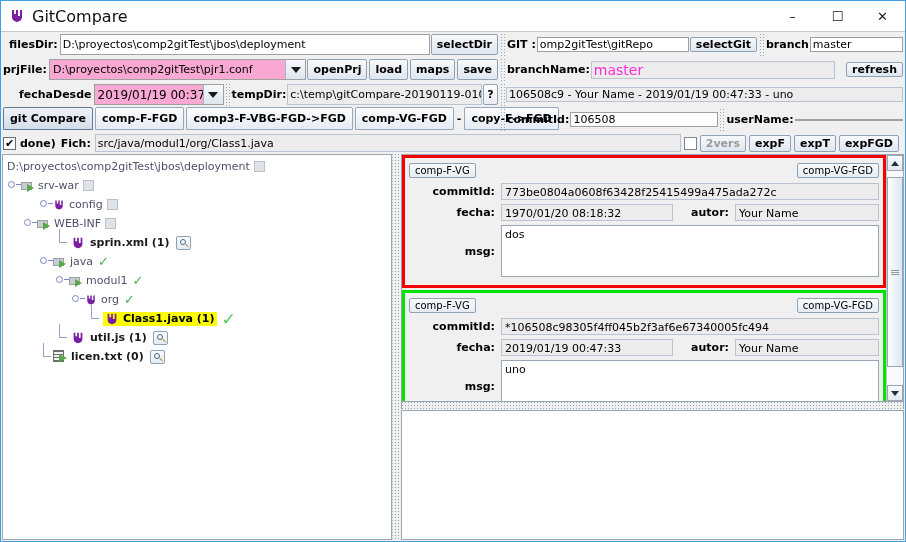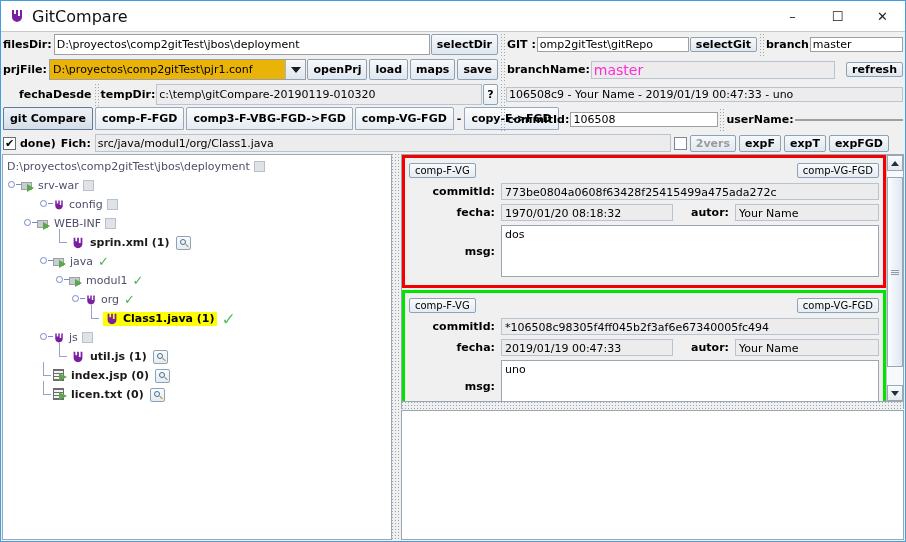--- a/index.html
+++ b/index.html
@@ -85,21 +85,21 @@
     white-space: nowrap;
     box-sizing: border-box;
     cursor: default;
     color:#000;
   }
   .btn.flat {
     background: linear-gradient(#fdfdfe, #e9eef4);
   }
   .btn.dis { color: #9a9a9a; }
   .combo {
-    background: #eab308;
+    background: #f9a8d4;
     border: 1px solid #a0a0a0;
     display: flex; align-items: center;
     box-sizing: border-box;
     overflow: hidden;
   }
   .combo .val {
     flex: 1; padding-left: 3px; font-size: 11px;
     white-space: nowrap; overflow: hidden;
   }
   .combo .arrow {
@@ -443,21 +443,21 @@
       <span class="win-btn">–</span>
       <span class="win-btn">☐</span>
       <span class="win-btn close">✕</span>
     </span>
   </div>
 
   <div class="toolbar">
 
     <div class="tbrow">
       <div class="tb-left" style="width:498px;">
-        <span class="lbl" style="padding-left:2px;">filesDir:</span>
+        <span class="lbl" style="padding-left:8px;">filesDir:</span>
         <span class="tf" style="flex:1;margin:2px 0 2px 1px;">D:\proyectos\comp2gitTest\jbos\deployment</span>
         <span class="btn" style="margin:2px 1px;">selectDir</span>
       </div>
       <div class="grip"></div>
       <div class="tb-right">
         <span class="lbl">GIT :</span>
         <span class="tf" style="width:152px;margin:2px 0;">omp2gitTest\gitRepo</span>
         <span class="btn" style="margin:2px 1px;">selectGit</span>
         <div class="grip"></div>
         <span class="lbl">branch</span>
@@ -483,20 +483,26 @@
       <div class="tb-right">
         <span class="lbl">branchName:</span>
         <span class="tf ro" style="flex:1;margin:2px 0;color:#ff2bd6;font-size:14px;">master</span>
         <span class="btn" style="margin:2px 2px 2px 11px;">refresh</span>
       </div>
     </div>
 
     <div class="tbrow">
       <div class="tb-left" style="width:498px;">
         <span class="lbl" style="padding-left:18px;">fechaDesde</span>
+        <span class="combo" style="width:130px;margin:2px 0 2px 1px;">
+          <span class="val" style="font-size:12px;">2019/01/19 00:37</span>
+          <span class="arrow">
+              <span class="caret"></span>
+            </span>
+        </span>
         <div class="grip"></div>
         <span class="lbl">tempDir:</span>
         <span class="tf ro" style="flex:1;margin:2px 0;">c:\temp\gitCompare-20190119-010320</span>
         <span class="btn flat" style="margin:2px 1px;width:15px;padding:0;">?</span>
       </div>
       <div class="grip"></div>
       <div class="tb-right">
         <span class="tf ro" style="flex:1;margin:2px 2px 2px 0;background:#ececec;">106508c9 - Your Name - 2019/01/19 00:47:33 - uno</span>
       </div>
     </div>
@@ -522,21 +528,21 @@
 
     <div class="filerow">
       <span class="chk">✔</span>
       <span class="lbl">done)</span>
       <span class="lbl">Fich:</span>
       <span class="tf ro" style="flex:1;height:18px;background:#ececec;">src/java/modul1/org/Class1.java</span>
       <span class="sq-icon"></span>
       <span class="btn dis" style="height:17px;">2vers</span>
       <span class="btn" style="height:17px;">expF</span>
       <span class="btn" style="height:17px;">expT</span>
-      <span class="btn" style="height:17px;margin-right:16px;">expFGD</span>
+      <span class="btn" style="height:17px;margin-right:6px;">expFGD</span>
     </div>
   </div>
 
   <div class="main">
 
     <div class="leftpane">
       <div class="tree">
 
         <div class="tnode">
           <span class="tlabel dir">D:\proyectos\comp2gitTest\jbos\deployment</span>
@@ -617,51 +623,33 @@
             <span class="title-ico" style="width:14px;height:14px;margin:0 4px 0 0;">
               <svg width="14" height="14" viewBox="0 0 16 16">
                   <path d="M3 2 L5 2 L5 6 L7 6 L7 2 L9 2 L9 8 L11 8 L11 2 L13 2 L13 9 Q13 13 8 14 Q3 13 3 9 Z" fill="#7b1fa2"></path>
                 </svg>
             </span>
             <span>Class1.java (1)</span>
           </span>
           <span class="tick big">✓</span>
         </div>
 
-        <div class="tnode">
-          <span class="ind" style="width:32px;"></span>
-          <span class="hinge knob"></span>
-          <span class="title-ico" style="width:12px;height:12px;margin:0 2px 0 0;">
-            <svg width="12" height="12" viewBox="0 0 16 16">
-                <path d="M3 2 L5 2 L5 6 L7 6 L7 2 L9 2 L9 8 L11 8 L11 2 L13 2 L13 9 Q13 13 8 14 Q3 13 3 9 Z" fill="#7b1fa2"></path>
-              </svg>
-          </span>
-          <span class="tlabel dir">js</span>
-          <span class="boxdim"></span>
-        </div>
 
         <div class="tnode">
           <span class="ind" style="width:48px;"></span>
           <span class="hinge elbow"></span>
           <span class="title-ico" style="width:14px;height:14px;margin:0 3px 0 2px;">
             <svg width="14" height="14" viewBox="0 0 16 16">
                 <path d="M3 2 L5 2 L5 6 L7 6 L7 2 L9 2 L9 8 L11 8 L11 2 L13 2 L13 9 Q13 13 8 14 Q3 13 3 9 Z" fill="#7b1fa2"></path>
               </svg>
           </span>
           <span class="tlabel file">util.js (1)</span>
           <span class="mag"></span>
         </div>
 
-        <div class="tnode">
-          <span class="ind" style="width:32px;"></span>
-          <span class="hinge elbow"></span>
-          <span class="ico-doc"></span>
-          <span class="tlabel file">index.jsp (0)</span>
-          <span class="mag"></span>
-        </div>
 
         <div class="tnode">
           <span class="ind" style="width:32px;"></span>
           <span class="hinge elbow"></span>
           <span class="ico-doc"></span>
           <span class="tlabel file">licen.txt (0)</span>
           <span class="mag"></span>
         </div>
 
       </div>

